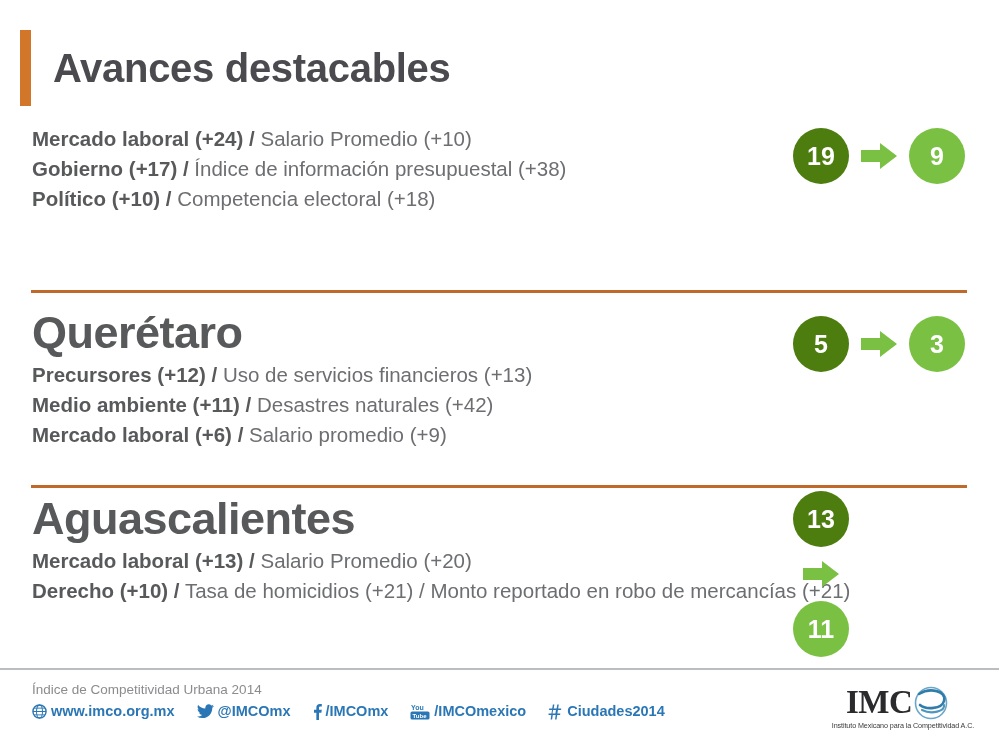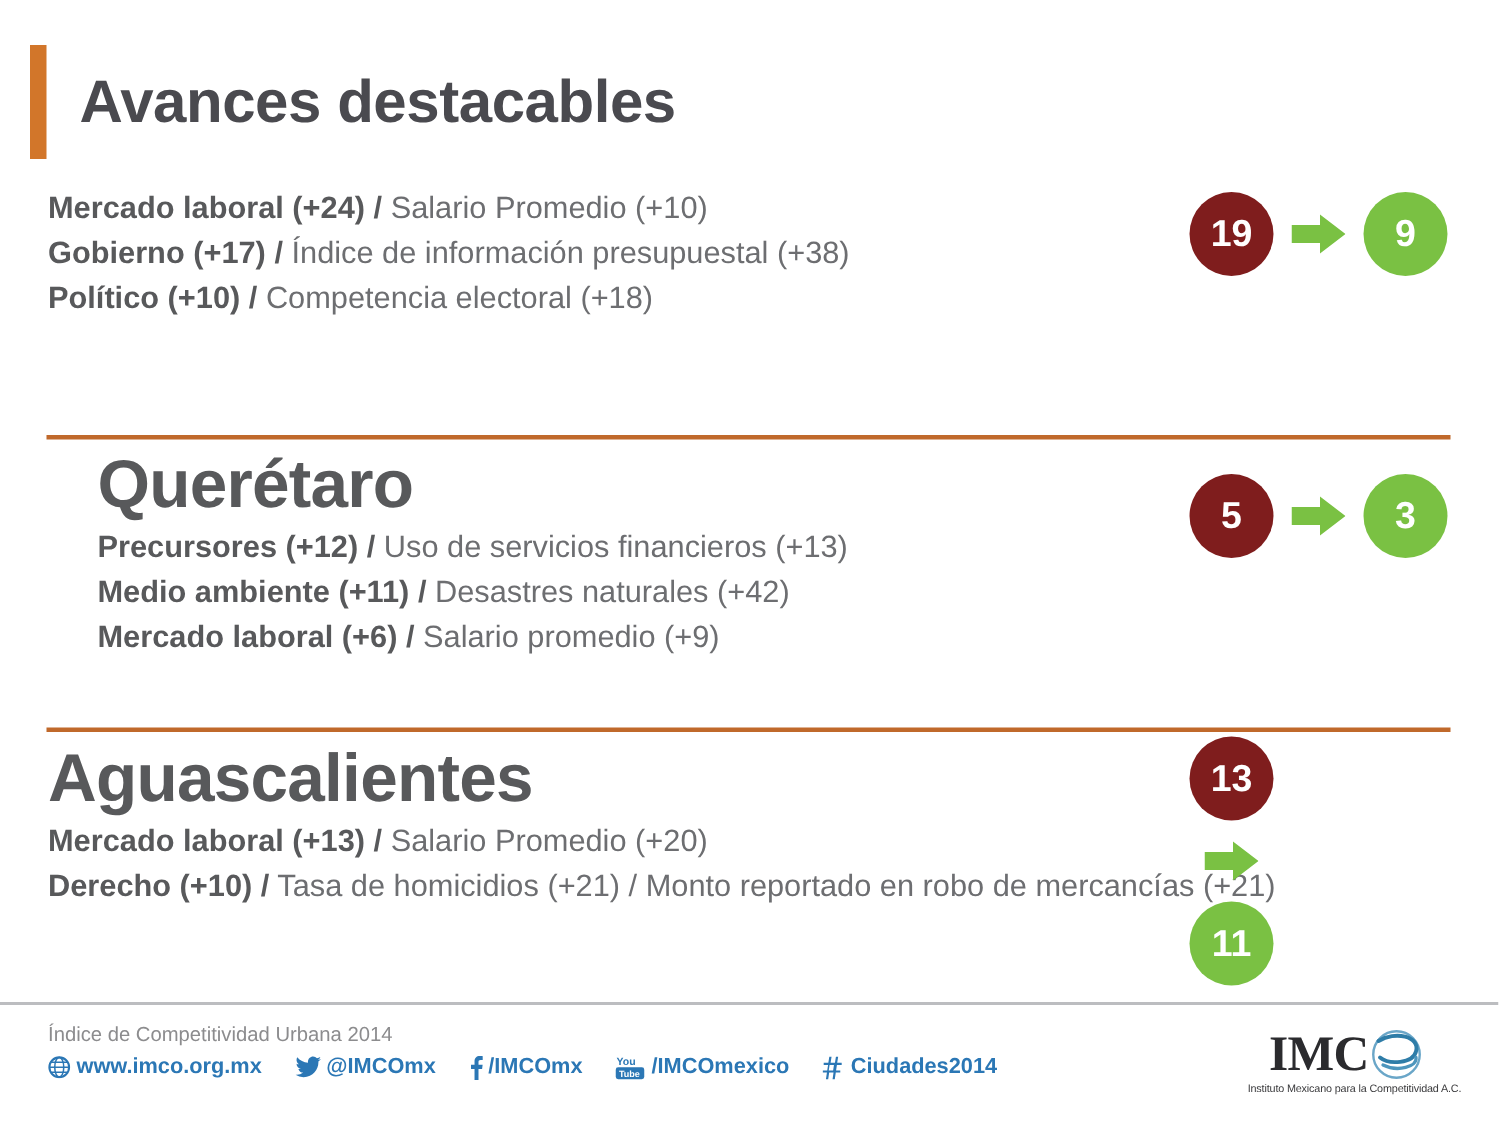--- a/index.html
+++ b/index.html
@@ -42,21 +42,21 @@
     line-height: 1;
   }
 
   
   .section {
     position: absolute;
     left: 32px;
     width: 935px;
   }
   #section-0 { top: 124px; }
-  #section-1 { top: 300px; margin-left: 33px; }
+  #section-1 { top: 310px; }
   #section-2 { top: 496px; }
 
   .city-name {
     font-size: 45px;
     font-weight: bold;
     color: #58595b;
     line-height: 1.02;
     letter-spacing: -0.5px;
     margin: 0 0 4px 0;
   }
@@ -91,21 +91,21 @@
     height: 56px;
     border-radius: 50%;
     display: flex;
     align-items: center;
     justify-content: center;
     color: #ffffff;
     font-size: 25px;
     font-weight: bold;
     box-sizing: border-box;
   }
-  .rank-before { background: #7f1d1d; }
+  .rank-before { background: #4d7c0f; }
   .rank-after  { background: #7ac143; }
 
   .rank-arrow {
     width: 36px;
     height: 30px;
     display: block;
   }
 
   
   .divider {

